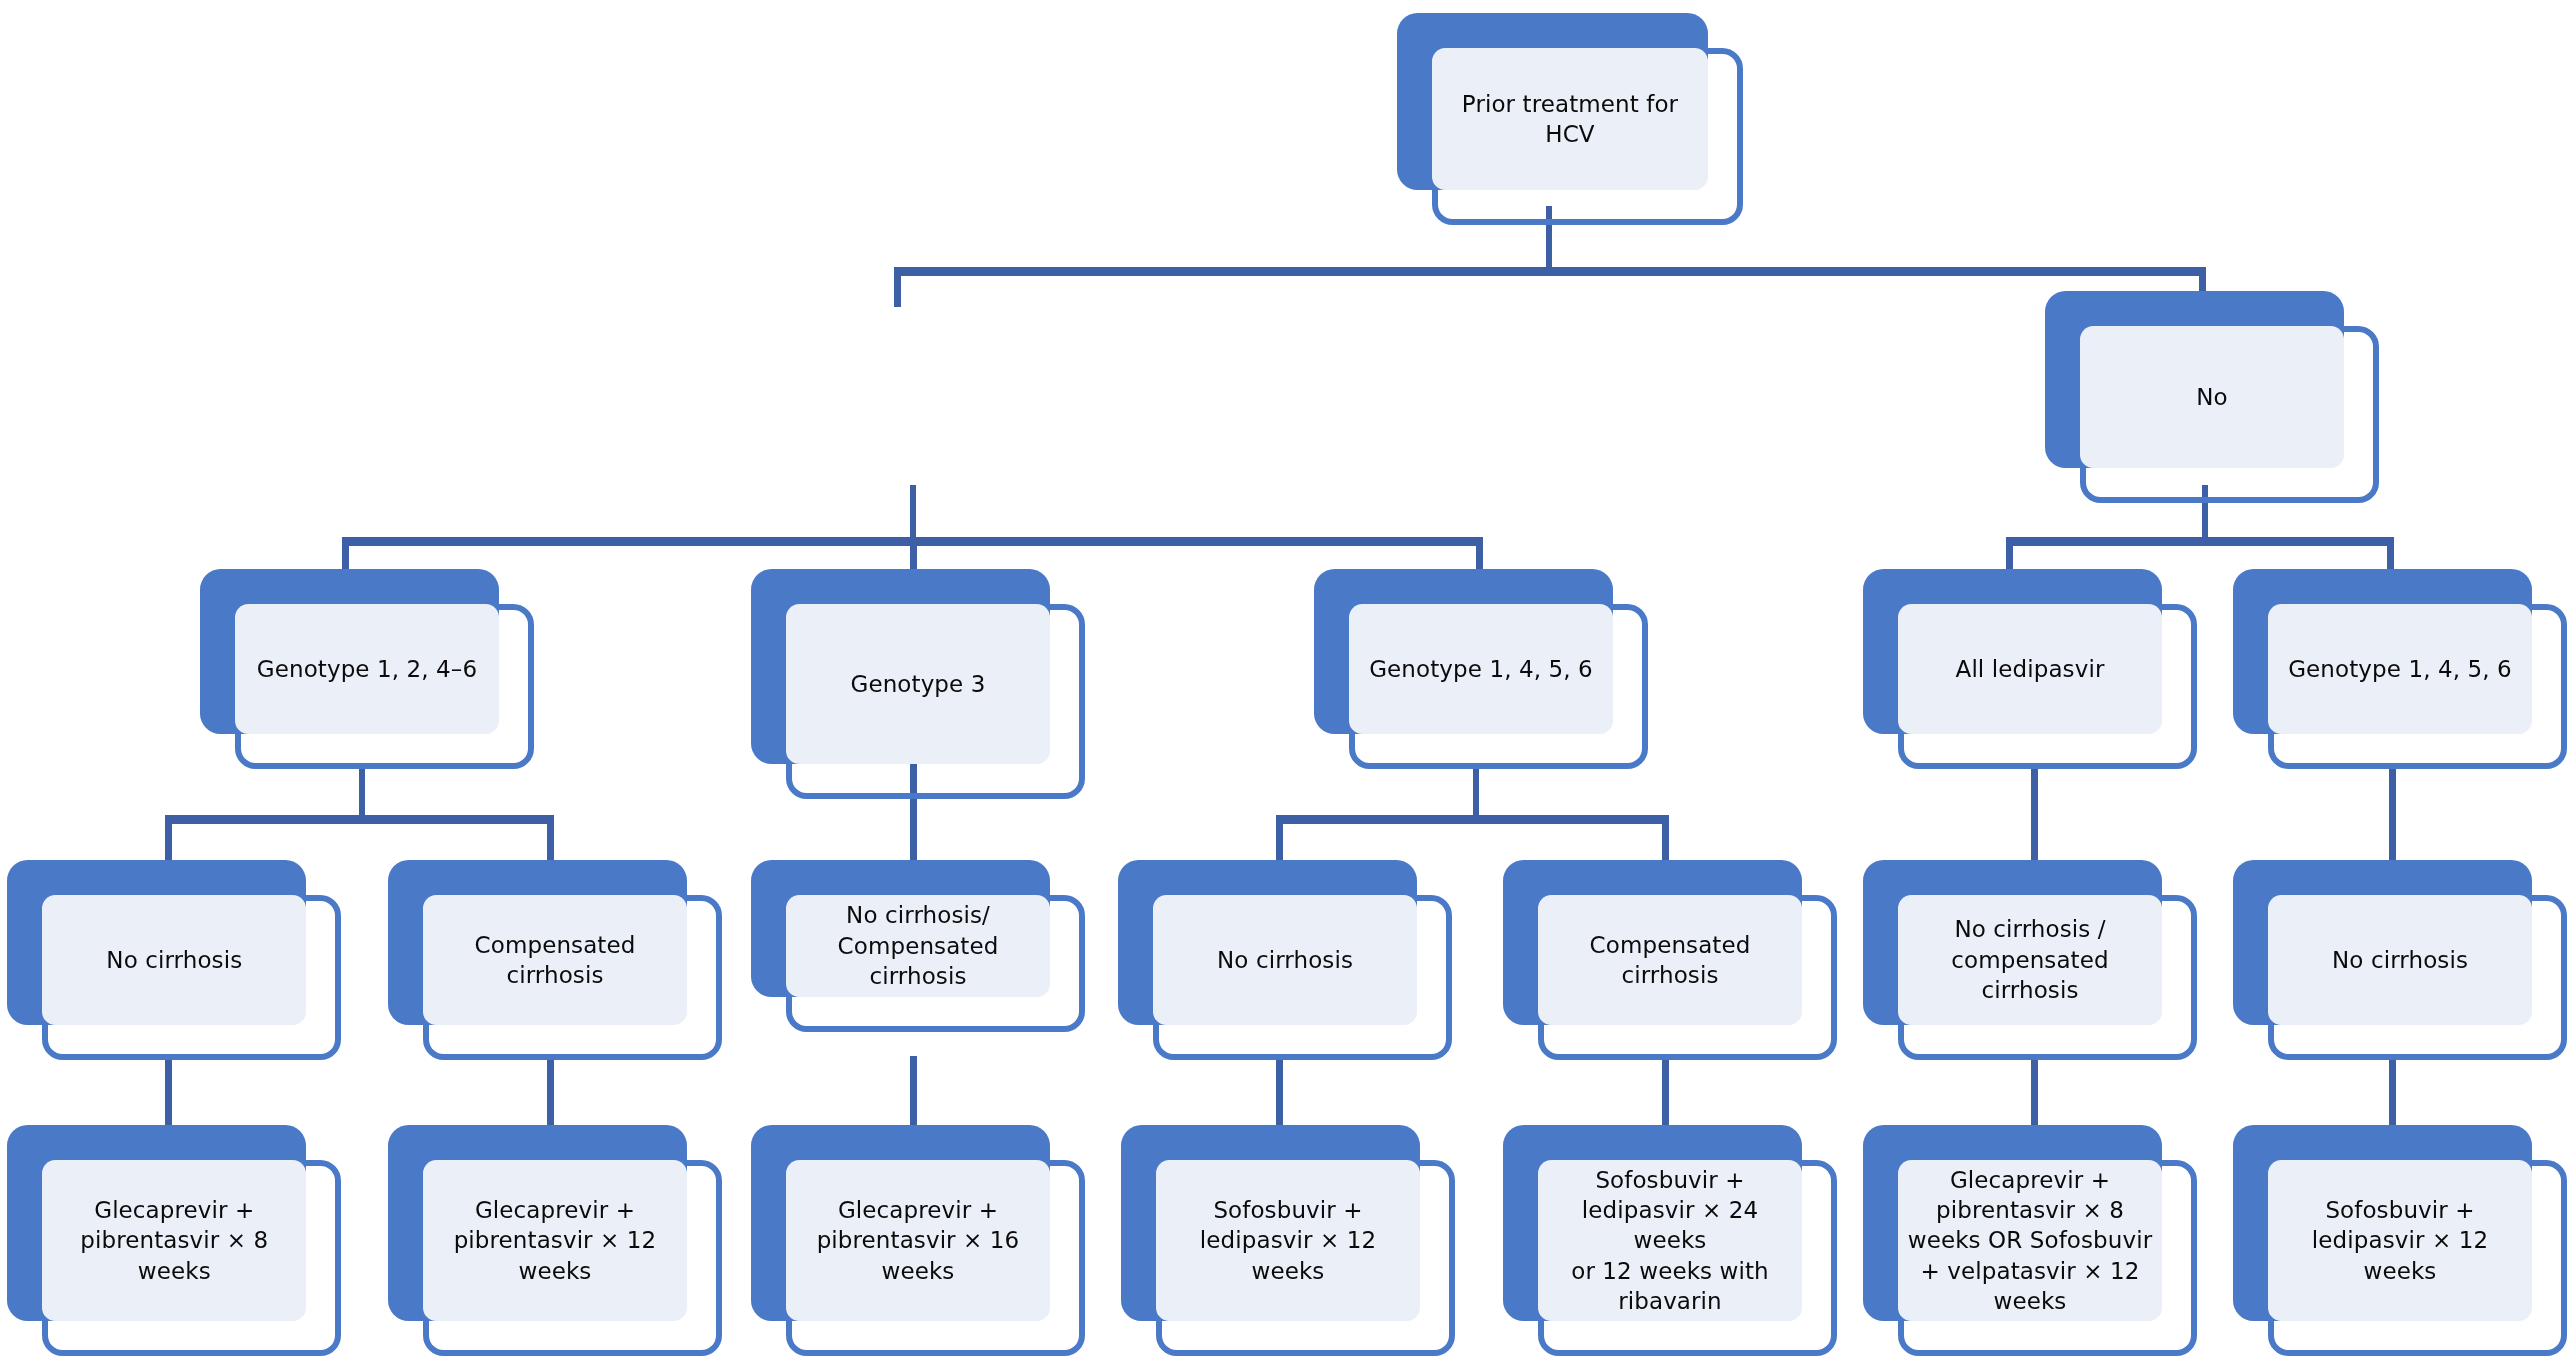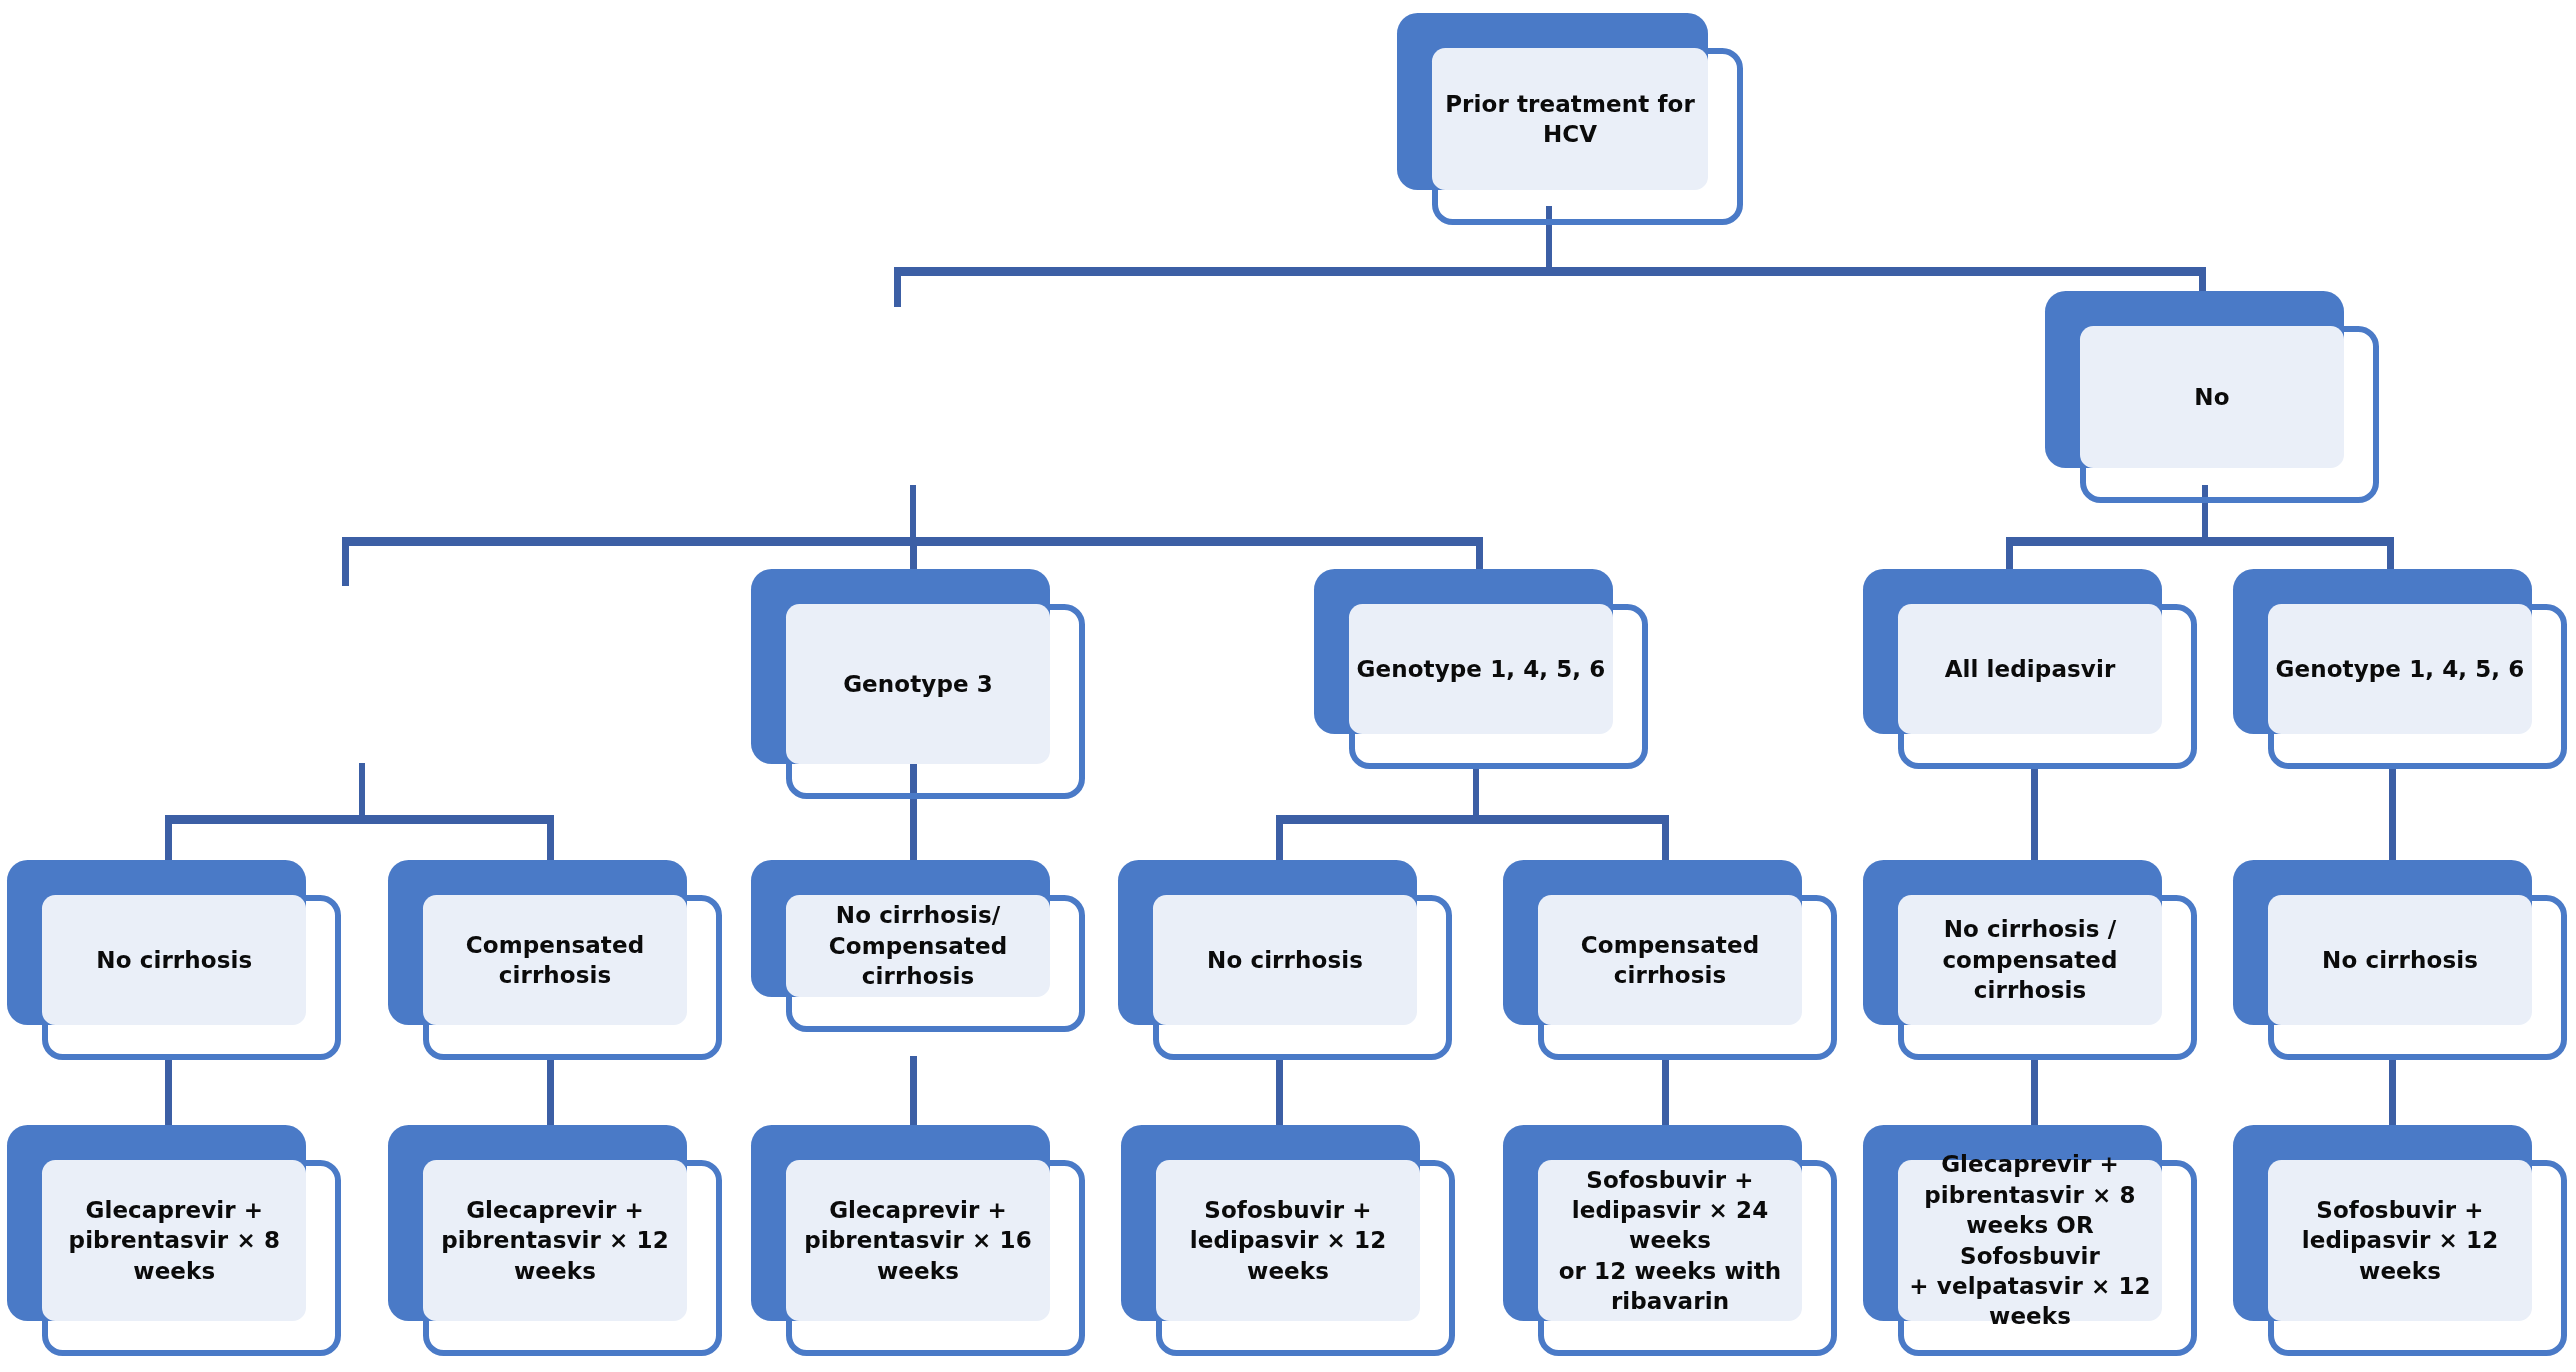--- a/index.html
+++ b/index.html
@@ -67,21 +67,20 @@
     justify-content:center;
     text-align:center;
     color:#0b0b0b;
     font-size:23px;
     line-height:1.32;
     letter-spacing:0.1px;
     padding:0 6px;
     box-sizing:border-box;
     white-space:pre-line;
     z-index:4;
-    font-weight:bold;
   }
 </style>
 </head>
 <body>
 
 <div id="stage">
 
   <div class="conn v" style="left:1546px; top:206px; width:6px; height:67px;"></div>
   <div class="conn h" style="left:894px; top:267px; width:1312px;"></div>
   <div class="conn v" style="left:894px; top:267px; width:6.7px; height:40px;"></div>
@@ -131,20 +130,26 @@
   </div>
 
 
   <div class="node" style="left:2045px; top:291px; width:334px; height:212px;">
     <div class="plate"></div>
     <div class="card"></div>
     <div class="fill"></div>
     <div class="label">No</div>
   </div>
 
+  <div class="node" style="left:200px; top:569px; width:334px; height:200px;">
+    <div class="plate"></div>
+    <div class="card"></div>
+    <div class="fill"></div>
+    <div class="label">Genotype 1, 2, 4–6</div>
+  </div>
 
   <div class="node" style="left:751px; top:569px; width:334px; height:230px;">
     <div class="plate"></div>
     <div class="card"></div>
     <div class="fill"></div>
     <div class="label">Genotype 3</div>
   </div>
 
   <div class="node" style="left:1314px; top:569px; width:334px; height:200px;">
     <div class="plate"></div>

